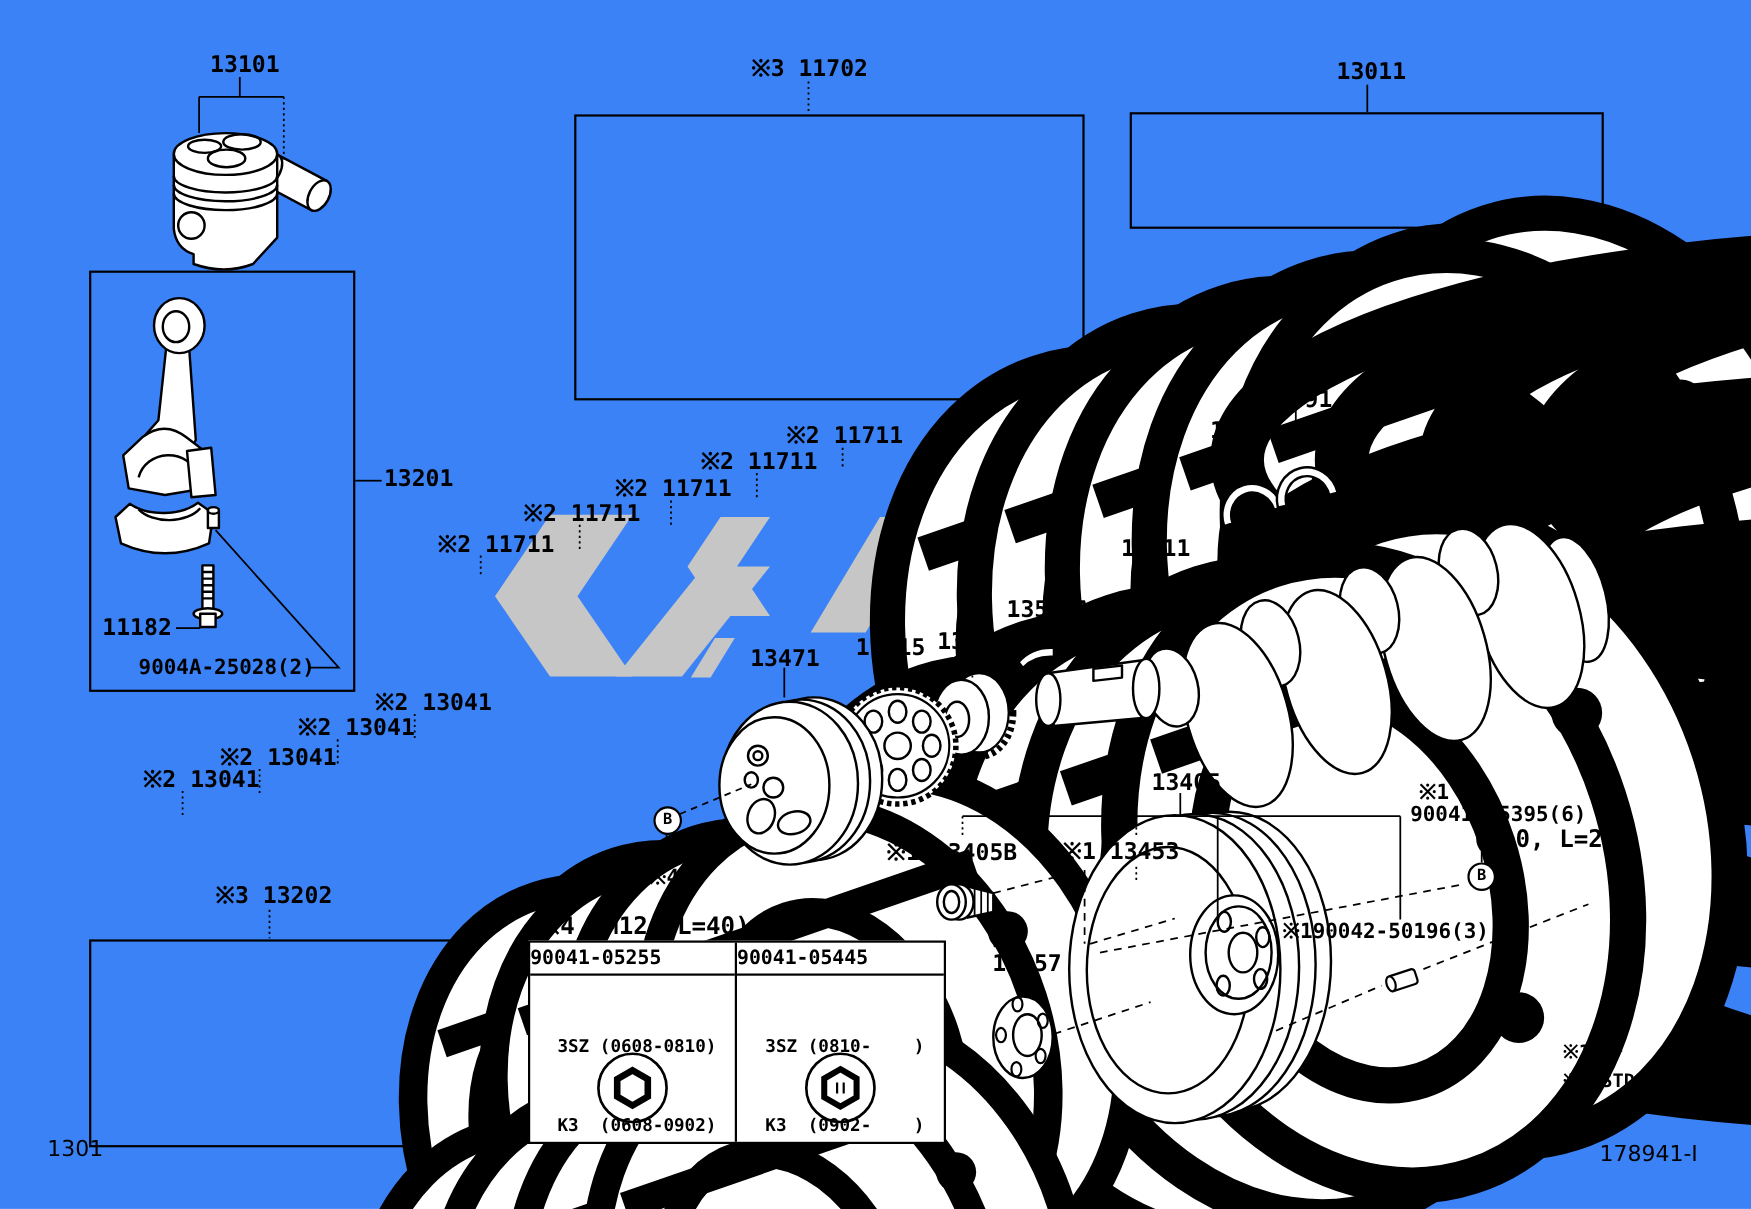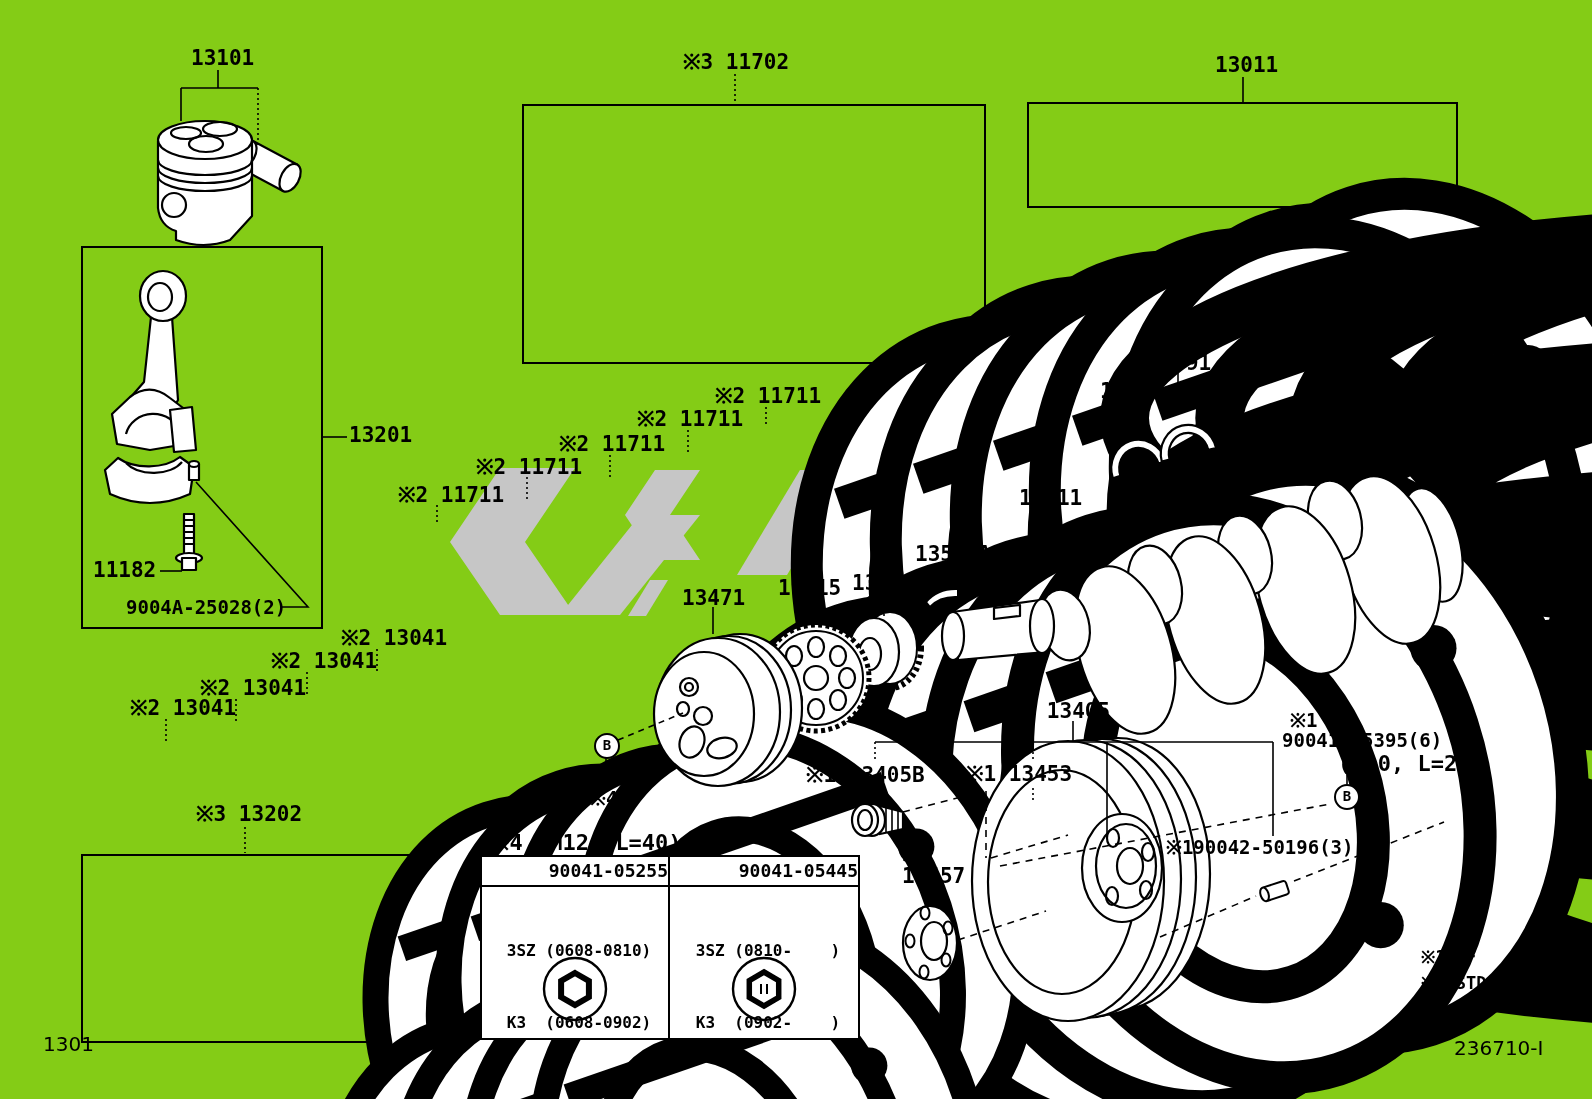--- a/index.html
+++ b/index.html
@@ -1,30 +1,30 @@
 <!DOCTYPE html>
 <html><head>
 <meta charset="utf-8">
 <style>
   html,body{margin:0;padding:0;background:#fff;}
-  #stage{position:relative;width:1592px;height:1099px;background:#84cc16;overflow:hidden;
+  #stage{position:relative;width:1592px;height:1099px;background:#3b82f6;overflow:hidden;
          font-family:"DejaVu Sans Mono",monospace;}
   #art{position:absolute;left:0;top:0;}
   .lbl{position:absolute;font:bold 21px "DejaVu Sans Mono",monospace;color:#000;
        white-space:pre;line-height:1.05;}.s19{font-size:19px}.s18{font-size:22px}
   .thin{font-weight:normal;font-size:20px;font-family:"DejaVu Sans",sans-serif;}
   .bcircle{position:absolute;width:22px;height:22px;border:2px solid #000;border-radius:50%;
        text-align:center;font:bold 14px "DejaVu Sans Mono",monospace;line-height:21px;background:#fff;}
   .legend{position:absolute;font:bold 17px "DejaVu Sans Mono",monospace;line-height:26px;white-space:pre;}
   
   .ptable{position:absolute;left:480px;top:855px;width:380px;height:185px;border:2px solid #000;
           display:flex;background:#fff;box-sizing:border-box;}
   .t-col{width:50%;box-sizing:border-box;position:relative;}
   .t-col.first{border-right:2px solid #000;}
-  .t-head{height:28px;border-bottom:2px solid #000;text-align:right;
+  .t-head{height:28px;border-bottom:2px solid #000;text-align:left;
           font:bold 18px "DejaVu Sans Mono",monospace;line-height:28px;}
   .t-cell{padding:4px 0 0 8px;font:bold 16px "DejaVu Sans Mono",monospace;line-height:24px;white-space:pre;text-align:center;}
   .t-icon{position:absolute;left:50%;top:96px;transform:translateX(-50%);}
 </style>
 </head>
 <body>
 
 <div id="stage">
 
 <svg id="art" width="1592" height="1099" viewBox="0 0 1592 1099">
@@ -377,15 +377,15 @@
       <circle cx="36" cy="36" r="31" fill="none" stroke="#000" stroke-width="2.4"></circle>
       <path d="M36,19 L50.7,27.5 L50.7,44.5 L36,53 L21.3,44.5 L21.3,27.5 Z" fill="none" stroke="#000" stroke-width="5.5"></path>
       <path d="M33,31 v10 M39,31 v10" fill="none" stroke="#000" stroke-width="2"></path>
     </svg>
   </div>
 </div>
 
 <div class="legend" style="left:1421px;top:944px"><span>※1 5F</span><br><span>※2 STD</span><br><span>※3 U/S</span></div>
 
 <div class="lbl thin" style="left:43px;top:1034px">1301</div>
-<div class="lbl thin" style="left:1454px;top:1038px">236710-I</div>
+<div class="lbl thin" style="left:1454px;top:1038px">178941-I</div>
 
 </div>
 
 </body></html>

